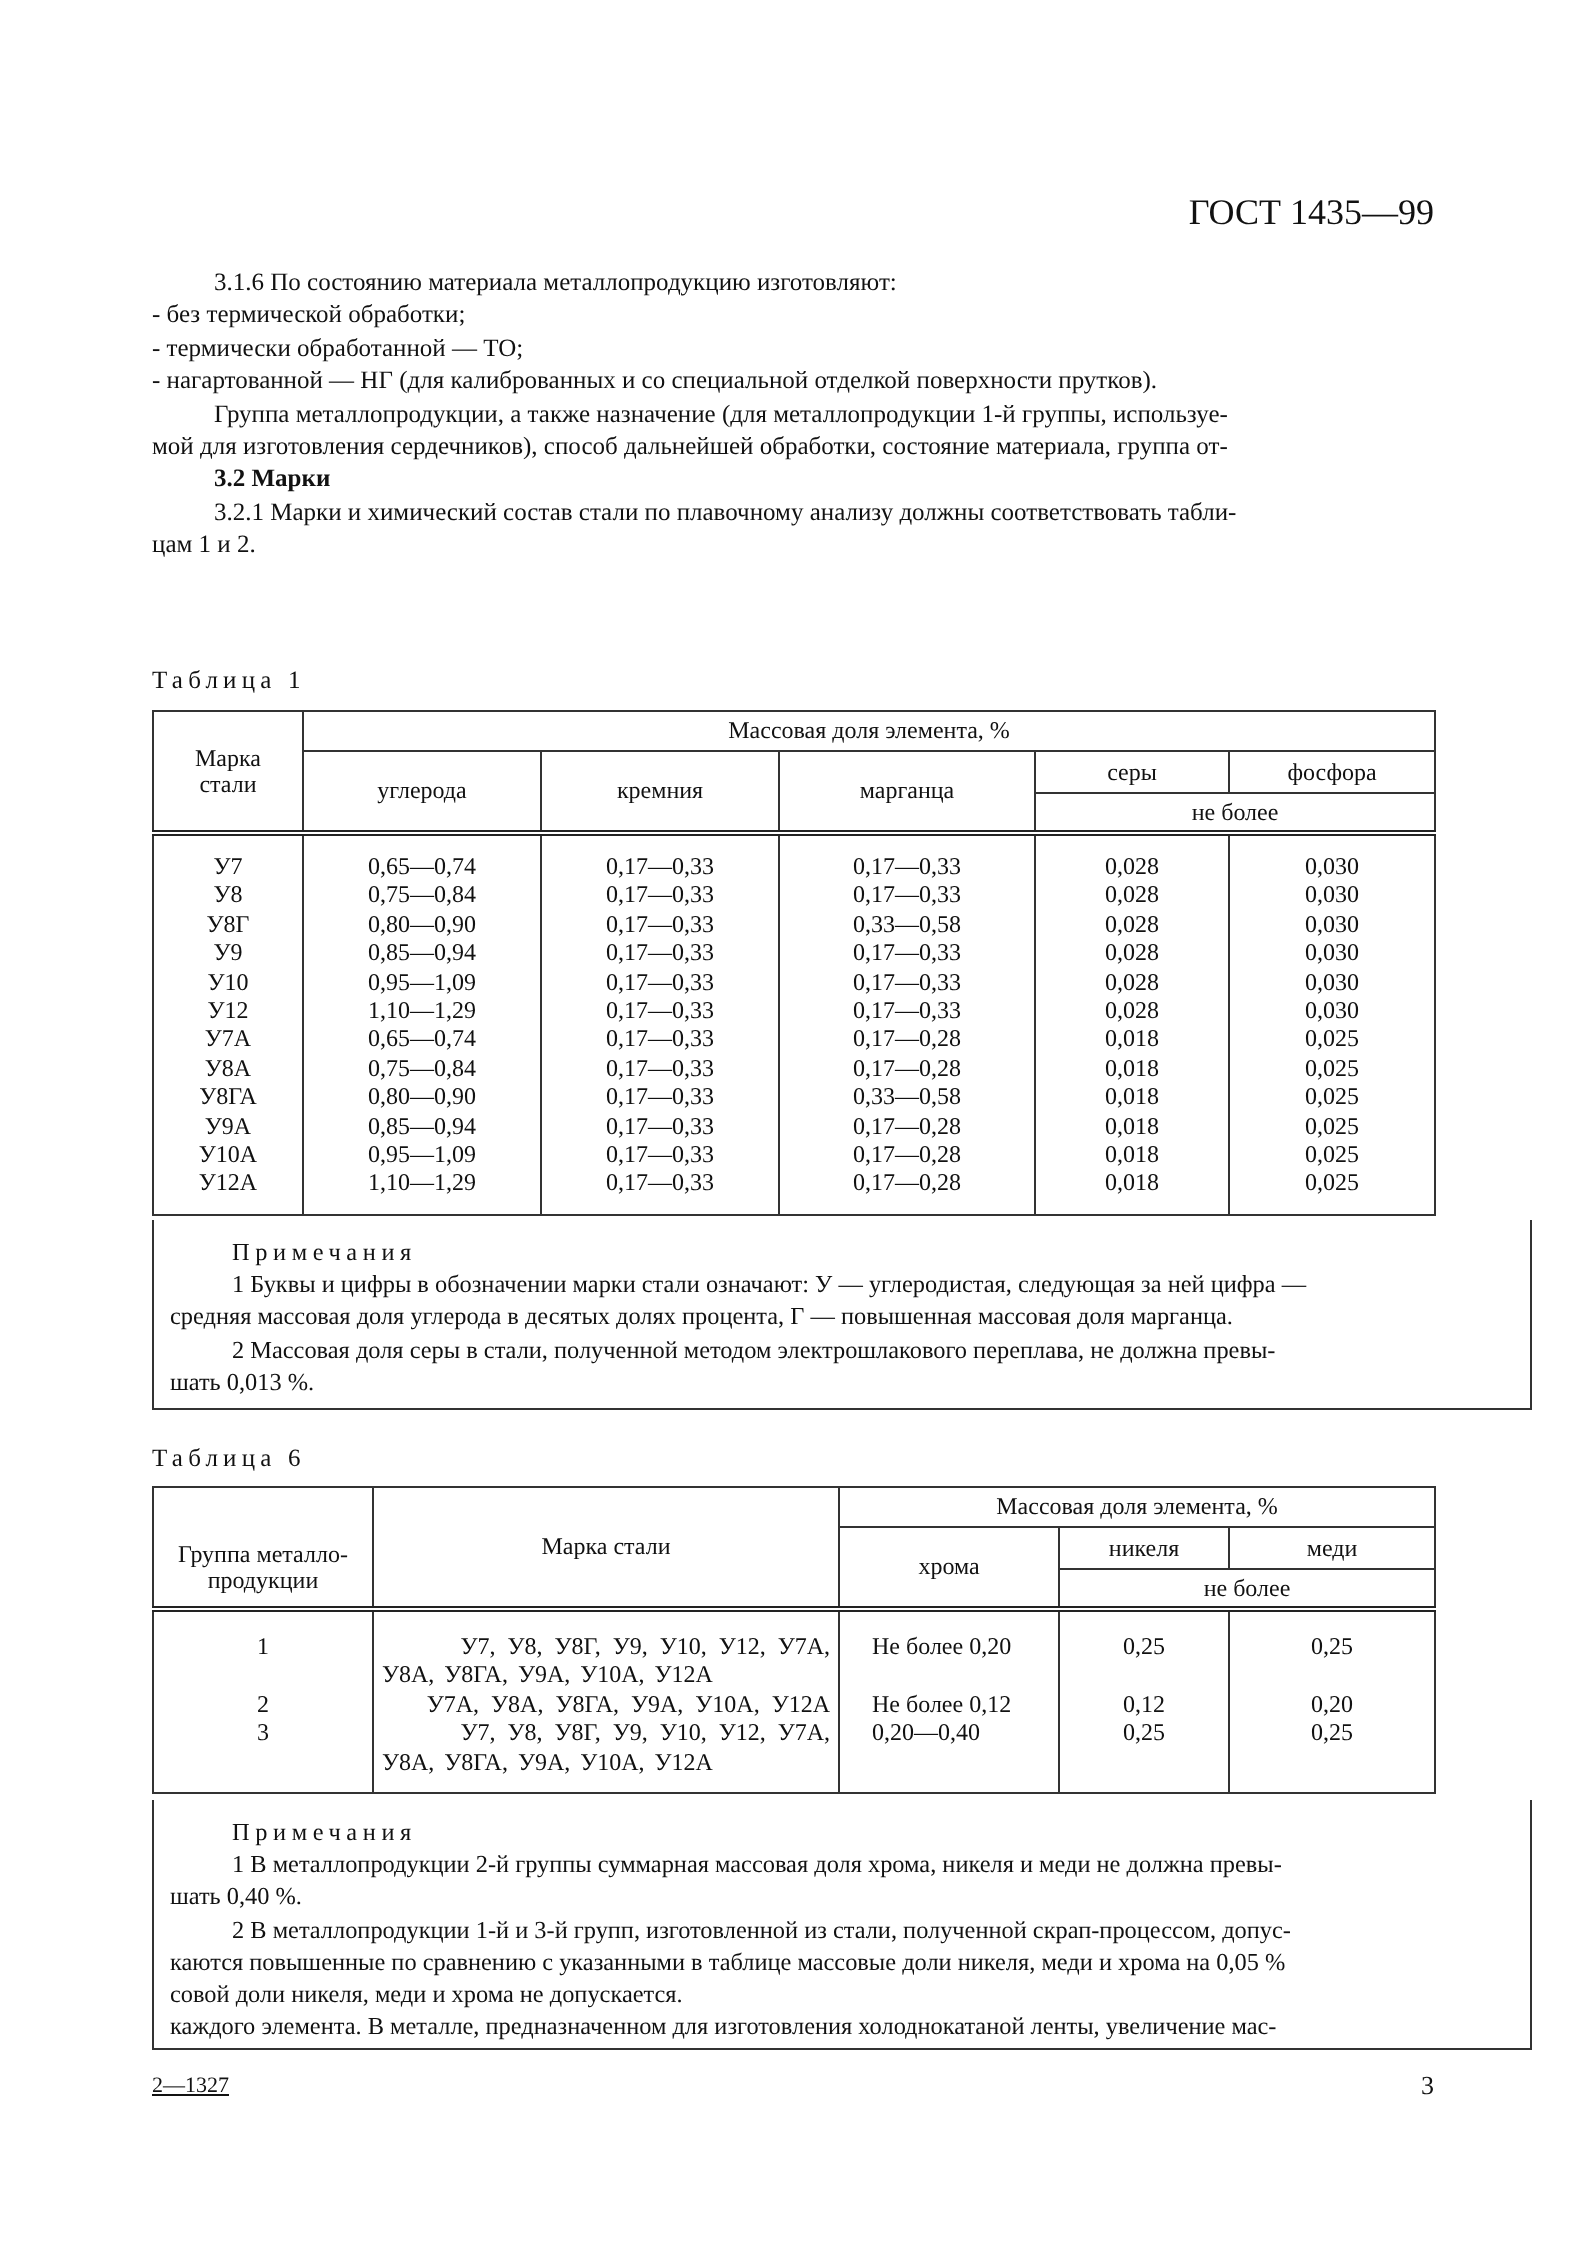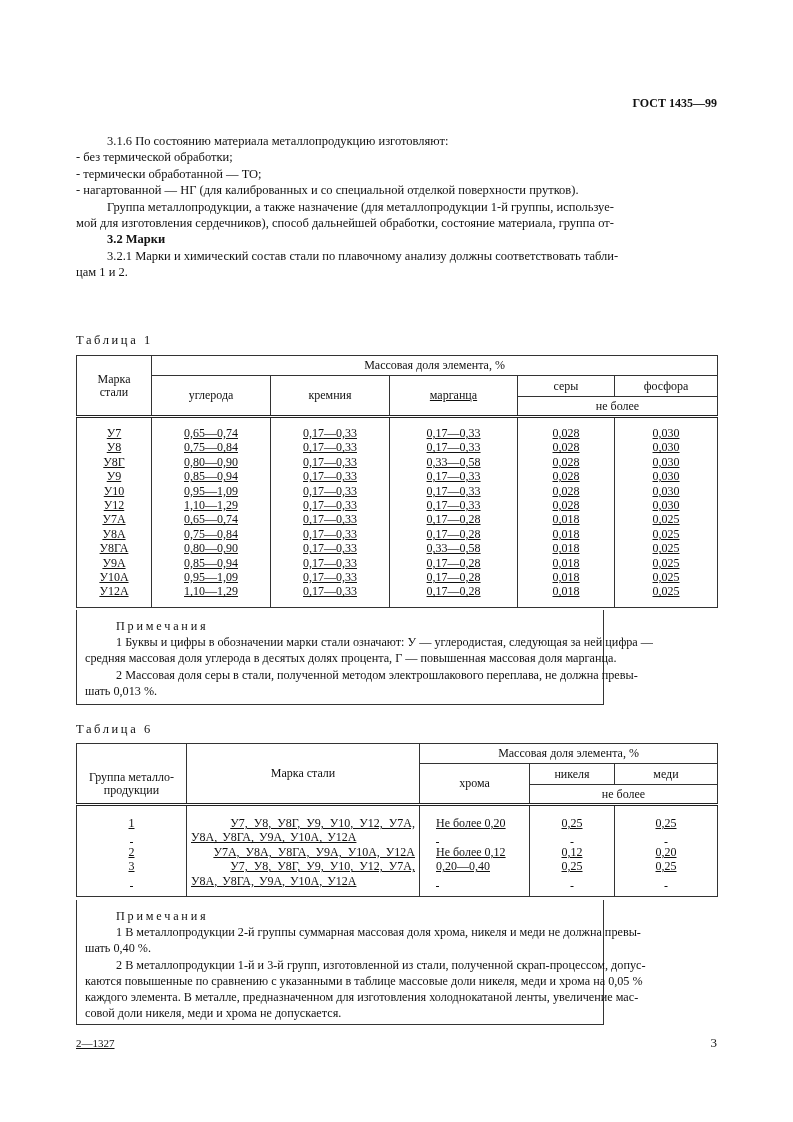--- a/index.html
+++ b/index.html
@@ -1,31 +1,31 @@
 <!DOCTYPE html>
 <html><head>
 <meta charset="utf-8">
 <style>
   html, body { margin: 0; padding: 0; background: #ffffff; }
   body { width: 793px; height: 1122px; position: relative; overflow: hidden;
          font-family: "Liberation Serif", "DejaVu Serif", serif; color: #111; font-size: 12.5px; }
   .abs { position: absolute; }
-  .gost { right: 76px; top: 96px; font-weight: bold; font-size: 12px; }
+  .gost { right: 76px; top: 96px; font-weight: normal; font-size: 18px; }
   .para { left: 76px; width: 641px; line-height: 16.4px; text-align: justify; }
   .ind { text-indent: 31px; }
   .line { display: block; white-space: nowrap; }
   .bold { font-weight: bold; }
   .tcap { left: 76px; font-size: 12.5px; letter-spacing: 2.6px; }
 
   table.t { position: absolute; left: 76px; width: 641px; border-collapse: collapse; table-layout: fixed; font-size: 12px; }
   table.t td { border-left: 1.3px solid #333; border-right: 1.3px solid #333; padding: 0; text-align: center; vertical-align: middle; }
   .hb td { border-top: 1.3px solid #333; border-bottom: 1.3px solid #333; }
   .hdr-end td { border-bottom: 3.5px double #222; }
-  .body-cell { vertical-align: top !important; line-height: 14.4px; text-decoration: underline; }
-  .note { position: absolute; left: 76px; width: 528px; border: 1.4px solid #333; border-top: none; box-sizing: border-box;
+  .body-cell { vertical-align: top !important; line-height: 14.4px; }
+  .note { position: absolute; left: 76px; width: 690px; border: 1.4px solid #333; border-top: none; box-sizing: border-box;
           padding: 8px 8px 8px 8px; line-height: 16.2px; font-size: 12.2px; text-align: justify; }
   .note .ttl { padding-left: 31px; letter-spacing: 2.8px; display: block; }
   .note .it { text-indent: 31px; display: block; }
   .footer-left { left: 76px; top: 1037px; font-size: 11px; text-decoration: underline; }
   .footer-right { right: 76px; top: 1035px; font-size: 13px; }
 </style>
 </head>
 <body>
 
 <div class="abs gost">ГОСТ 1435—99</div>
@@ -54,21 +54,21 @@
       <col style="width:103px">
   </colgroup>
   <tbody>
       <tr class="hb" style="height:20px;">
     <td rowspan="3" style="border-top:1.4px solid #333;border-bottom:3.5px double #222;line-height:13px;"><span style="display:inline-block;width:40px;">Марка стали</span></td>
     <td colspan="5">Массовая доля элемента, %</td>
   </tr>
   <tr class="hb" style="height:21px;">
     <td rowspan="2" style="border-bottom:3.5px double #222;">углерода</td>
     <td rowspan="2" style="border-bottom:3.5px double #222;">кремния</td>
-    <td rowspan="2" style="border-bottom:3.5px double #222;text-decoration:underline;">марганца</td>
+    <td rowspan="2" style="border-bottom:3.5px double #222;">марганца</td>
     <td>серы</td>
     <td>фосфора</td>
   </tr>
   <tr class="hdr-end" style="height:20px;">
     <td colspan="2" style="border-top:1.3px solid #333;">не более</td>
   </tr>
   <tr style="height:191px;">
     <td class="body-cell" style="padding-top:8px;border-bottom:1.4px solid #333;" id="t1-grade">
           <div>У7</div>
           <div>У8</div>
@@ -228,18 +228,18 @@
   </tr>
 </tbody>
   </table>
 
 <div class="note" style="top:900px;height:125px;">
   <span class="ttl">Примечания</span>
   <span class="it line">1 В металлопродукции 2-й группы суммарная массовая доля хрома, никеля и меди не должна превы-</span>
   <span class="line">шать 0,40 %.</span>
   <span class="it line">2 В металлопродукции 1-й и 3-й групп, изготовленной из стали, полученной скрап-процессом, допус-</span>
   <span class="line">каются повышенные по сравнению с указанными в таблице массовые доли никеля, меди и хрома на 0,05 %</span>
+  <span class="line">совой доли никеля, меди и хрома не допускается.</span>
   <span class="line">каждого элемента. В металле, предназначенном для изготовления холоднокатаной ленты, увеличение мас-</span>
-  <span class="line">совой доли никеля, меди и хрома не допускается.</span>
 </div>
 
 <div class="abs footer-left">2—1327</div>
 <div class="abs footer-right">3</div>
 
 </body></html>

